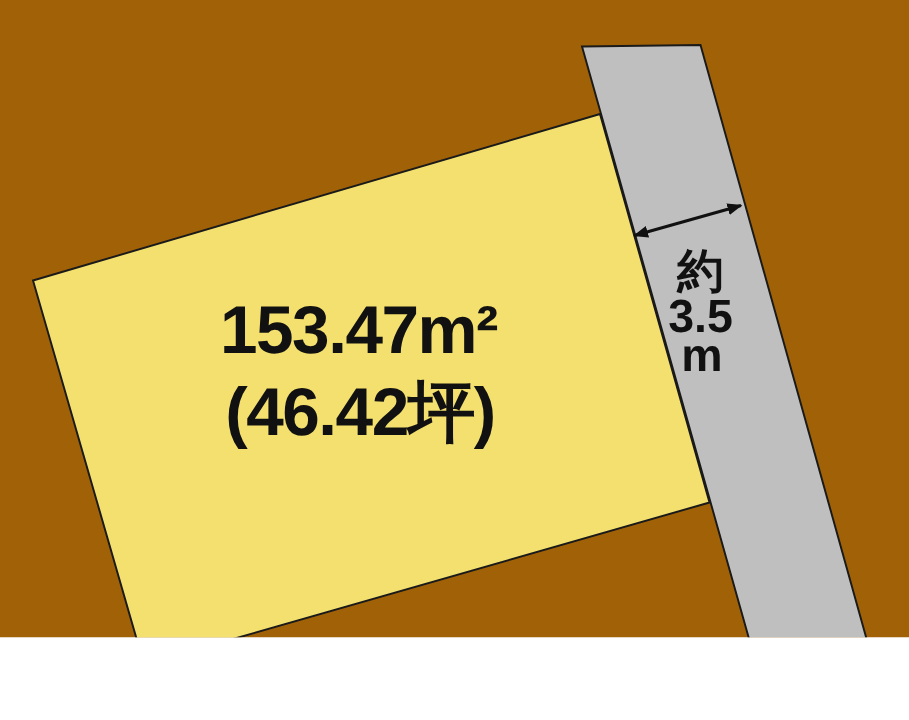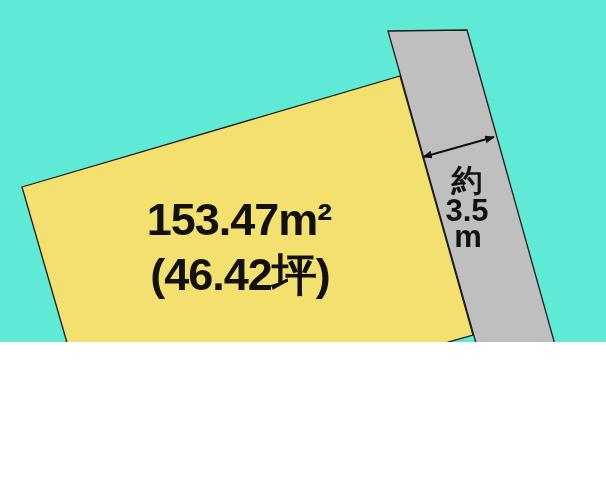--- a/index.html
+++ b/index.html
@@ -3,22 +3,22 @@
 <meta charset="utf-8">
 <style>
   html, body {
     margin: 0;
     padding: 0;
     background: #ffffff;
   }
   .stage {
     position: relative;
     width: 606px;
-    height: 342px;
-    background: #5eead4;
+    height: 425px;
+    background: #a16207;
     overflow: hidden;
     font-family: "Liberation Sans", "DejaVu Sans", sans-serif;
   }
   svg.diagram {
     display: block;
     width: 606px;
     height: 480px;
   }
   .road-shape {
     fill: #bfbfbf;

